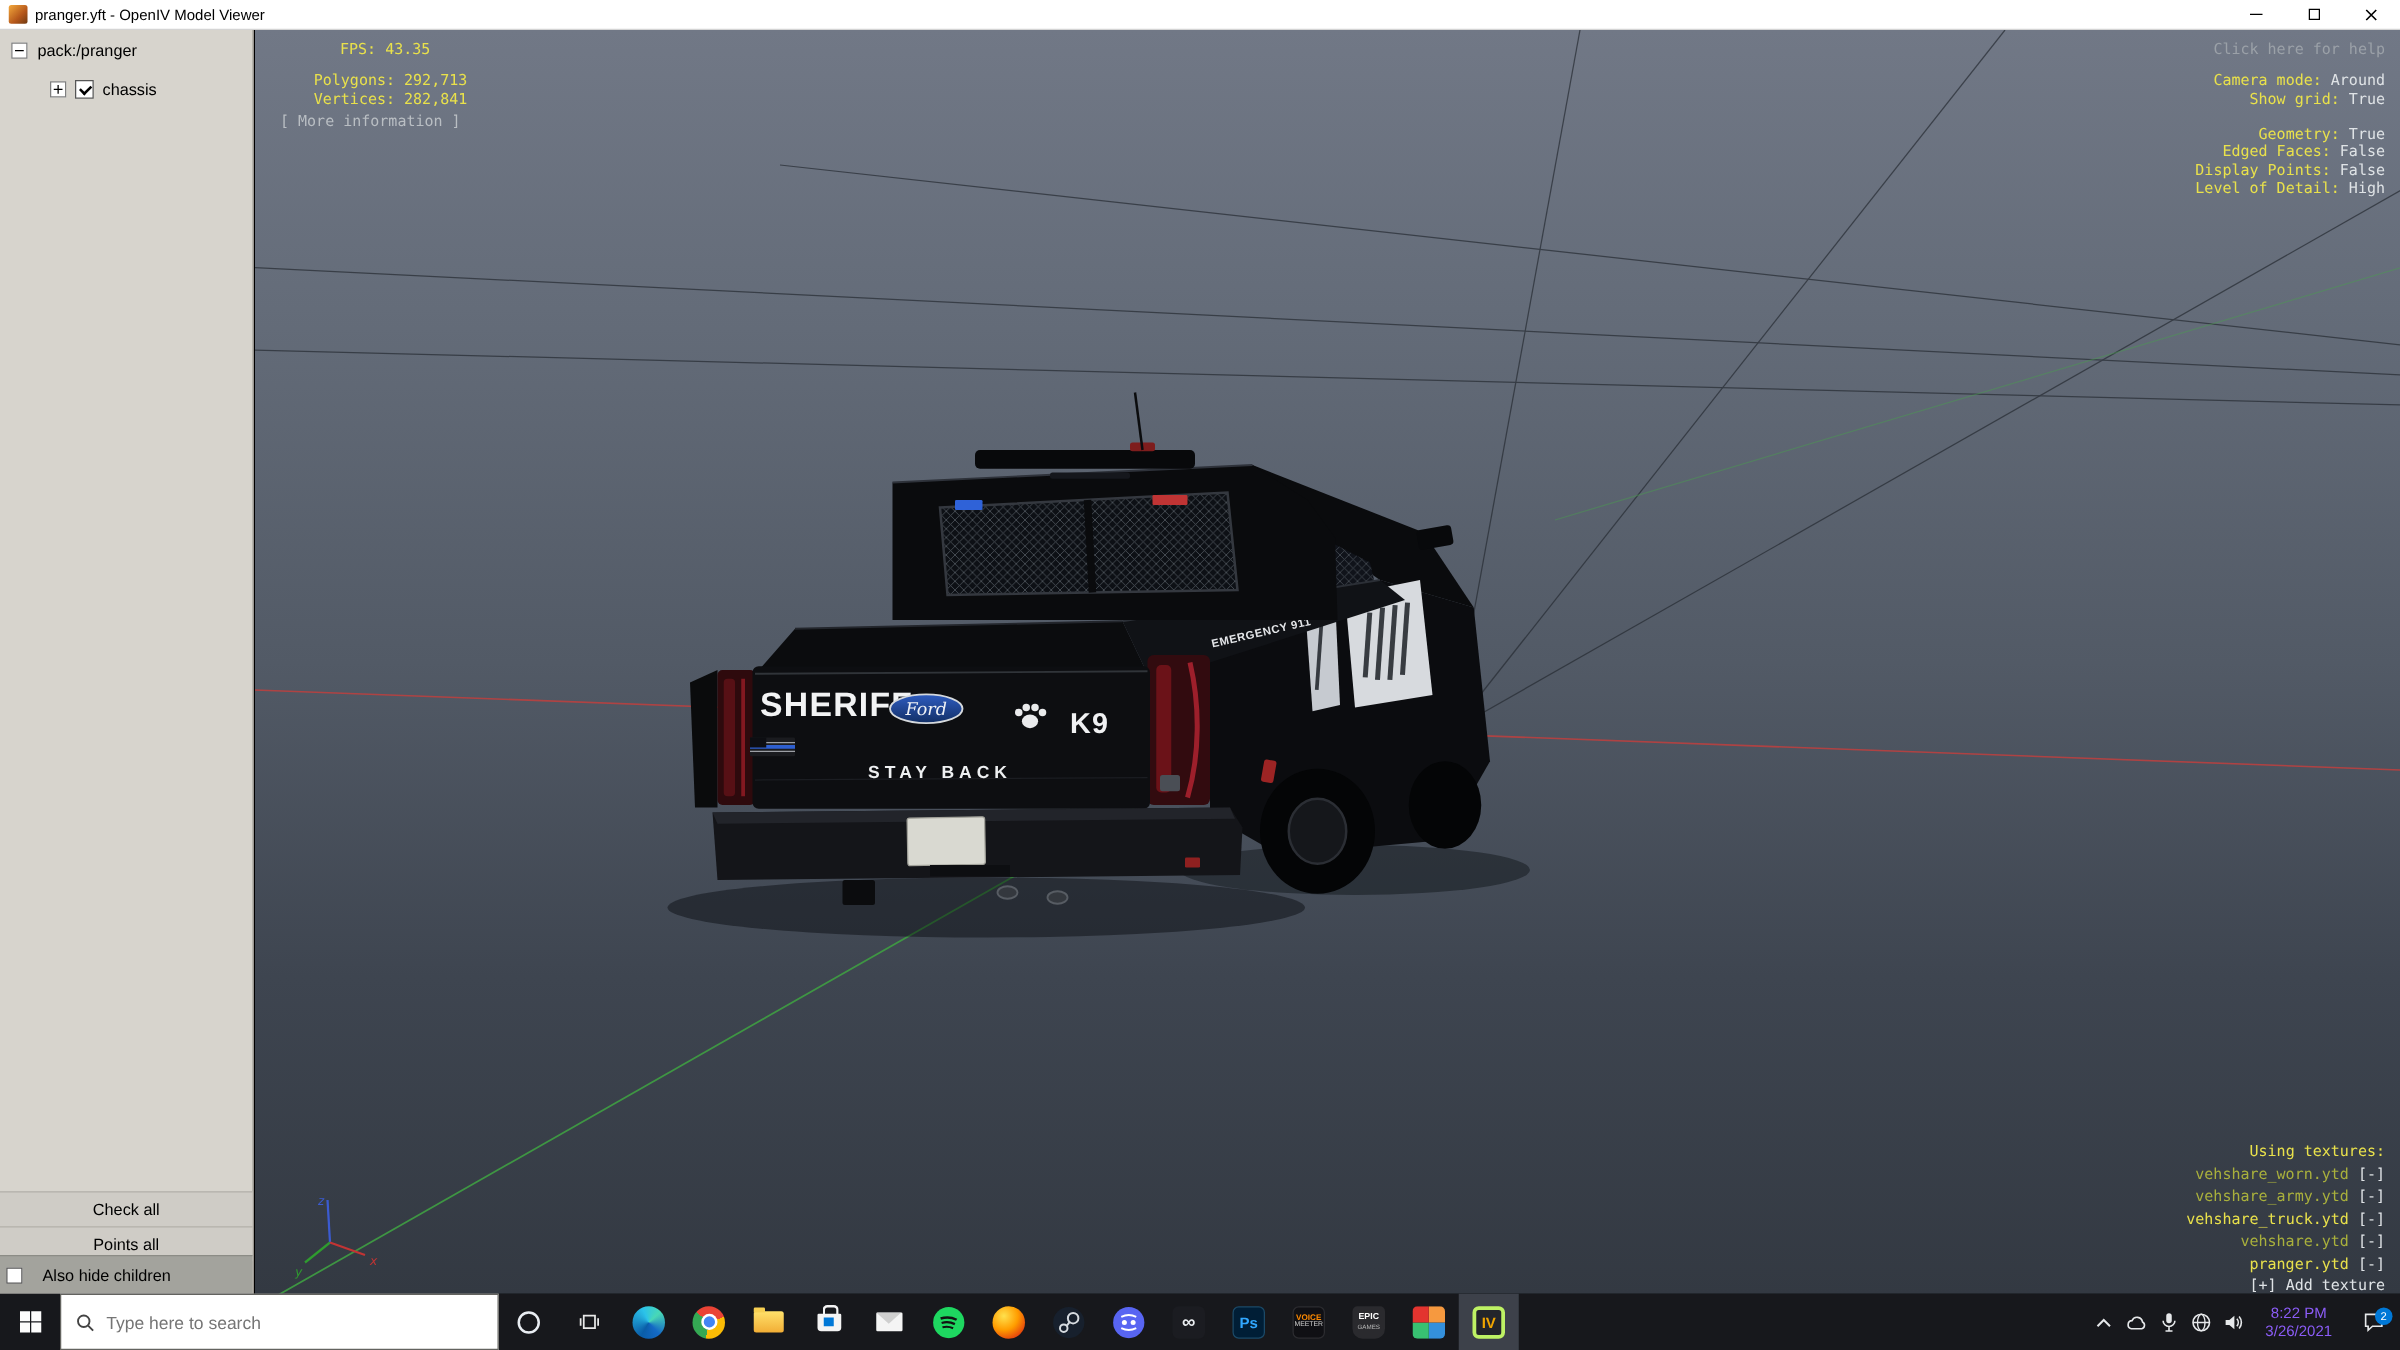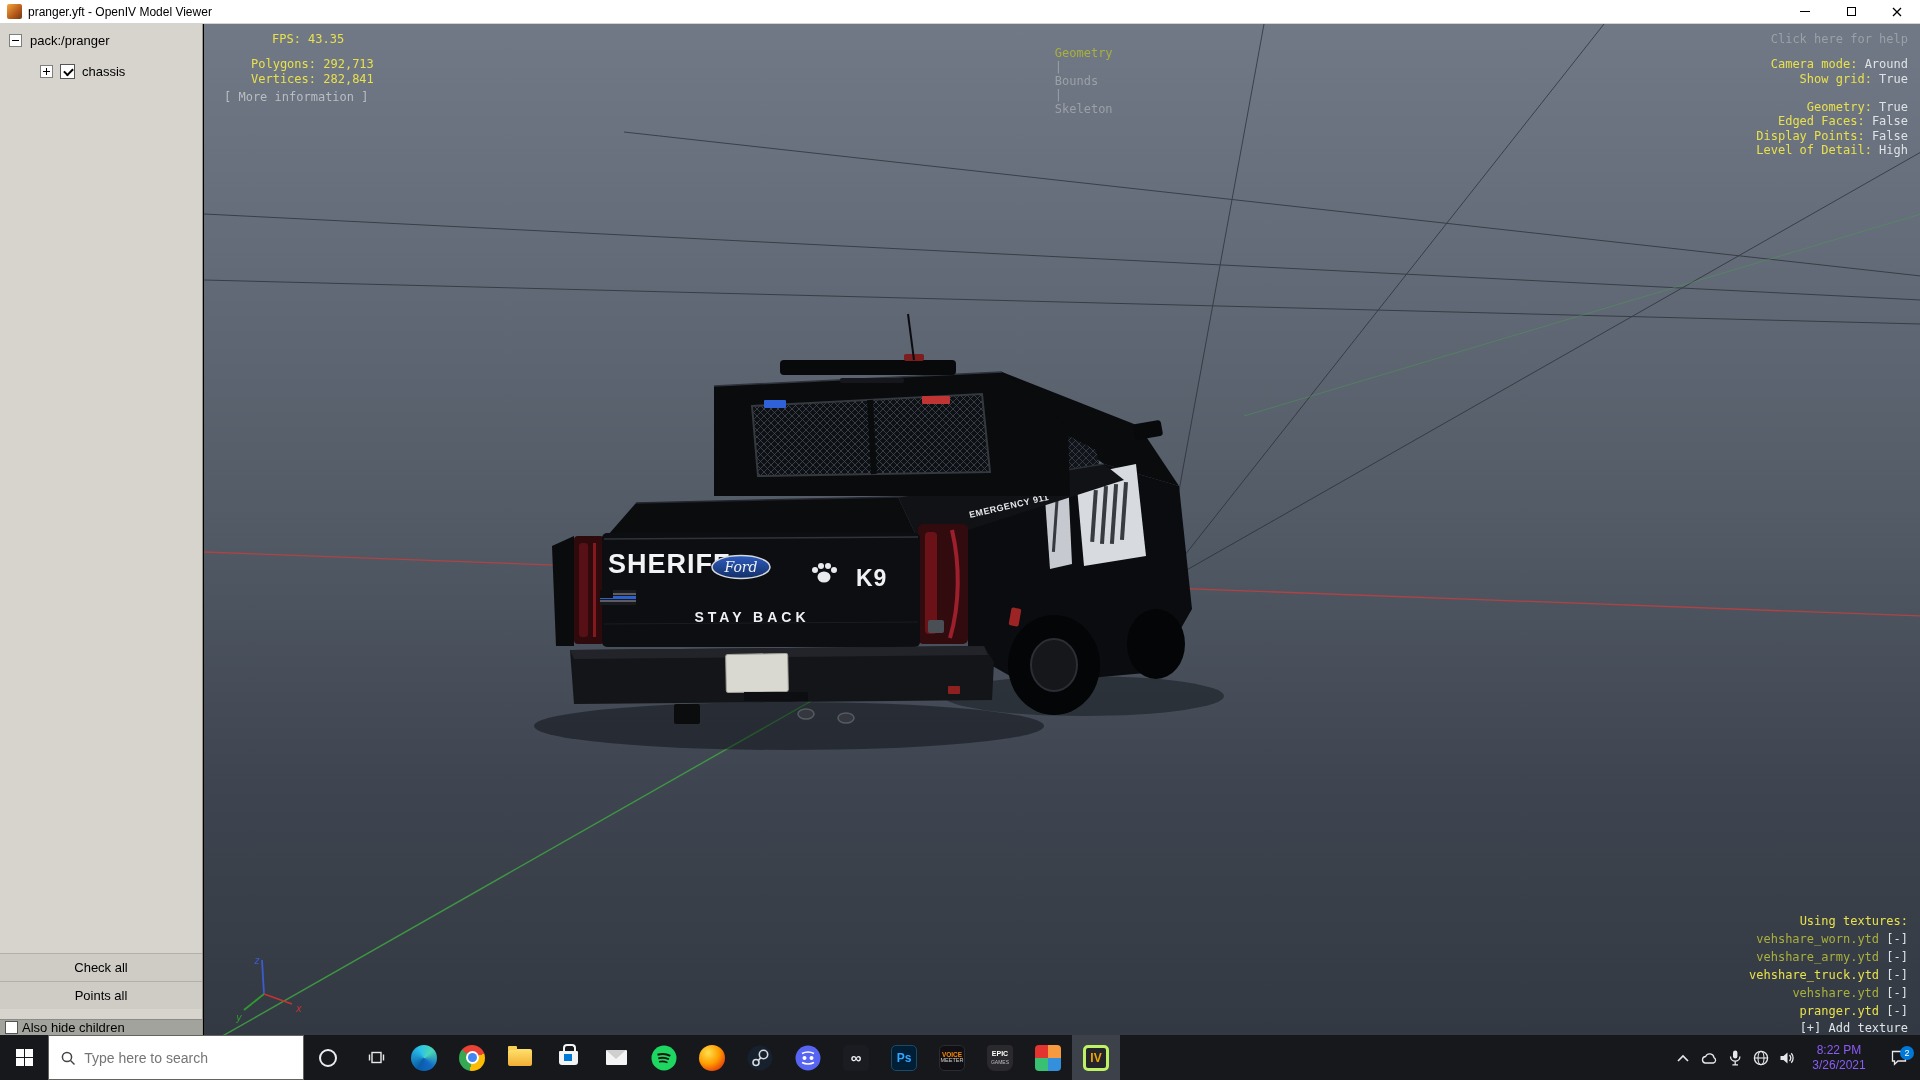--- a/index.html
+++ b/index.html
@@ -17,42 +17,42 @@
 
   
   .sidebar { position:absolute; left:0; top:24px; width:203px; bottom:45px; background:#d7d4cd; border-right:1px solid #96938c; font-size:13px; color:#000; }
   .tree-row { position:absolute; display:flex; align-items:center; }
   .tree-box { width:13px; height:13px; background:#fff; border:1px solid #7f7f7f; position:relative; flex:none; }
   .tree-box::before { content:""; position:absolute; left:2px; right:2px; top:5px; height:1px; background:#000; }
   .tree-box.plus::after { content:""; position:absolute; top:2px; bottom:2px; left:5px; width:1px; background:#000; }
   .cbx { width:15px; height:15px; background:#fff; border:1px solid #555; position:relative; flex:none; }
   .cbx.checked::after { content:""; position:absolute; left:3px; top:3px; width:7px; height:4px; border-left:2px solid #000; border-bottom:2px solid #000; transform:rotate(-45deg); }
   .side-btn { position:absolute; left:0; width:100%; height:28px; line-height:28px; text-align:center; background:#cfccc6; border-top:1px solid #b3b0a9; cursor:default; }
-  .also-strip { position:absolute; left:0; bottom:0; width:100%; height:16px; background:#a3a39d; border-top:1px solid #8c8c86; display:flex; align-items:center; gap:4px; padding-left:5px; }
+  .also-strip { position:absolute; left:0; bottom:0; width:100%; height:31px; background:#a3a39d; border-top:1px solid #8c8c86; display:flex; align-items:center; gap:16px; padding-left:5px; }
   .cbx.small { width:13px; height:13px; }
 
   
   .viewport { position:absolute; left:204px; top:24px; right:0; bottom:45px;
     background:linear-gradient(180deg,#717886 0%,#646c79 22%,#525a66 50%,#3e4550 75%,#333942 100%); overflow:hidden; }
   .viewport svg.canvas { position:absolute; left:0; top:0; }
   .mono { font-family:"DejaVu Sans Mono",monospace; font-size:12px; white-space:pre; }
   .ov { position:absolute; }
   .yel { color:#e9e14b; }
   .olv { color:#a9b03c; }
   .gry { color:#9ba1a8; }
   .wht { color:#dfe3e6; }
   .r { text-align:right; right:12px; }
   .setrow span { display:inline; }
 
   
   .taskbar { position:absolute; left:0; bottom:0; width:1920px; height:45px; background:#17181c; display:flex; align-items:stretch; color:#e8e8e8; }
   .tb-btn { width:48px; display:flex; align-items:center; justify-content:center; flex:none; }
   .win-logo { width:17px; height:17px; display:grid; grid-template-columns:8px 8px; grid-template-rows:8px 8px; gap:1px; }
   .win-logo i { background:#fdfdfd; }
-  .searchbox { width:256px; background:#fff; border:1px solid #63635f; display:flex; align-items:center; gap:9px; padding-left:11px; flex:none; }
+  .searchbox { width:351px; background:#fff; border:1px solid #63635f; display:flex; align-items:center; gap:9px; padding-left:11px; flex:none; }
   .searchbox input { border:none; outline:none; font-size:14px; color:#444; width:230px; font-family:"Liberation Sans",sans-serif; background:transparent; }
   .cortana-ring { width:18px; height:18px; border-radius:50%; border:2.4px solid #e9edf2; }
   .ico26 { width:26px; height:26px; border-radius:50%; position:relative; }
   .edge { background:conic-gradient(from 210deg,#0a5da8,#2bc2ea 35%,#49d8b5 55%,#1469c6 80%,#0a5da8); }
   .chrome { background:conic-gradient(from -50deg,#ea4335 0 120deg,#fbbc05 120deg 240deg,#34a853 240deg 360deg); display:flex; align-items:center; justify-content:center; }
   .chrome .mid { width:13px; height:13px; border-radius:50%; background:#fff; display:flex; align-items:center; justify-content:center; }
   .chrome .in { width:9px; height:9px; border-radius:50%; background:#4285f4; }
   .folder { width:24px; height:17px; border-radius:2px; background:linear-gradient(180deg,#ffe16b,#f2ae35); position:relative; }
   .folder::before { content:""; position:absolute; top:-3px; left:0; width:9px; height:4px; border-radius:1px 1px 0 0; background:#f7cf52; }
   .storebag { width:19px; height:14px; background:#f4f4f4; border-radius:1px 1px 3px 3px; position:relative; display:flex; align-items:center; justify-content:center; }
@@ -253,27 +253,20 @@
         <text x="2" y="69" fill="#2f9b2f">y</text>
         <text x="62" y="60" fill="#c23434">x</text>
       </g>
     </svg>
 
     <div class="ov mono yel" style="left:68px; top:8px;">FPS: 43.35</div>
     <div class="ov mono yel" style="left:47px; top:33px;">Polygons: 292,713</div>
     <div class="ov mono yel" style="left:47px; top:48px;">Vertices: 282,841</div>
     <div class="ov mono" style="left:20px; top:66px; color:#b9bec3;">[ More information ]</div>
 
-    <div class="ov mono" style="left:50%; top:8px; transform:translateX(-50%);">
-      <span class="olv">Geometry</span>
-      <span class="gry">|</span>
-      <span class="gry">Bounds</span>
-      <span class="gry">|</span>
-      <span class="gry">Skeleton</span>
-    </div>
 
     <div class="ov mono gry r" style="top:8px;">Click here for help</div>
 
     <div class="ov mono r setrow" style="top:33px;"><span class="yel">Camera mode:</span> <span class="wht">Around</span></div>
     <div class="ov mono r setrow" style="top:48px;"><span class="yel">Show grid:</span> <span class="wht">True</span></div>
     <div class="ov mono r setrow" style="top:76px;"><span class="yel">Geometry:</span> <span class="wht">True</span></div>
     <div class="ov mono r setrow" style="top:90px;"><span class="yel">Edged Faces:</span> <span class="wht">False</span></div>
     <div class="ov mono r setrow" style="top:105px;"><span class="yel">Display Points:</span> <span class="wht">False</span></div>
     <div class="ov mono r setrow" style="top:119px;"><span class="yel">Level of Detail:</span> <span class="wht">High</span></div>
 

